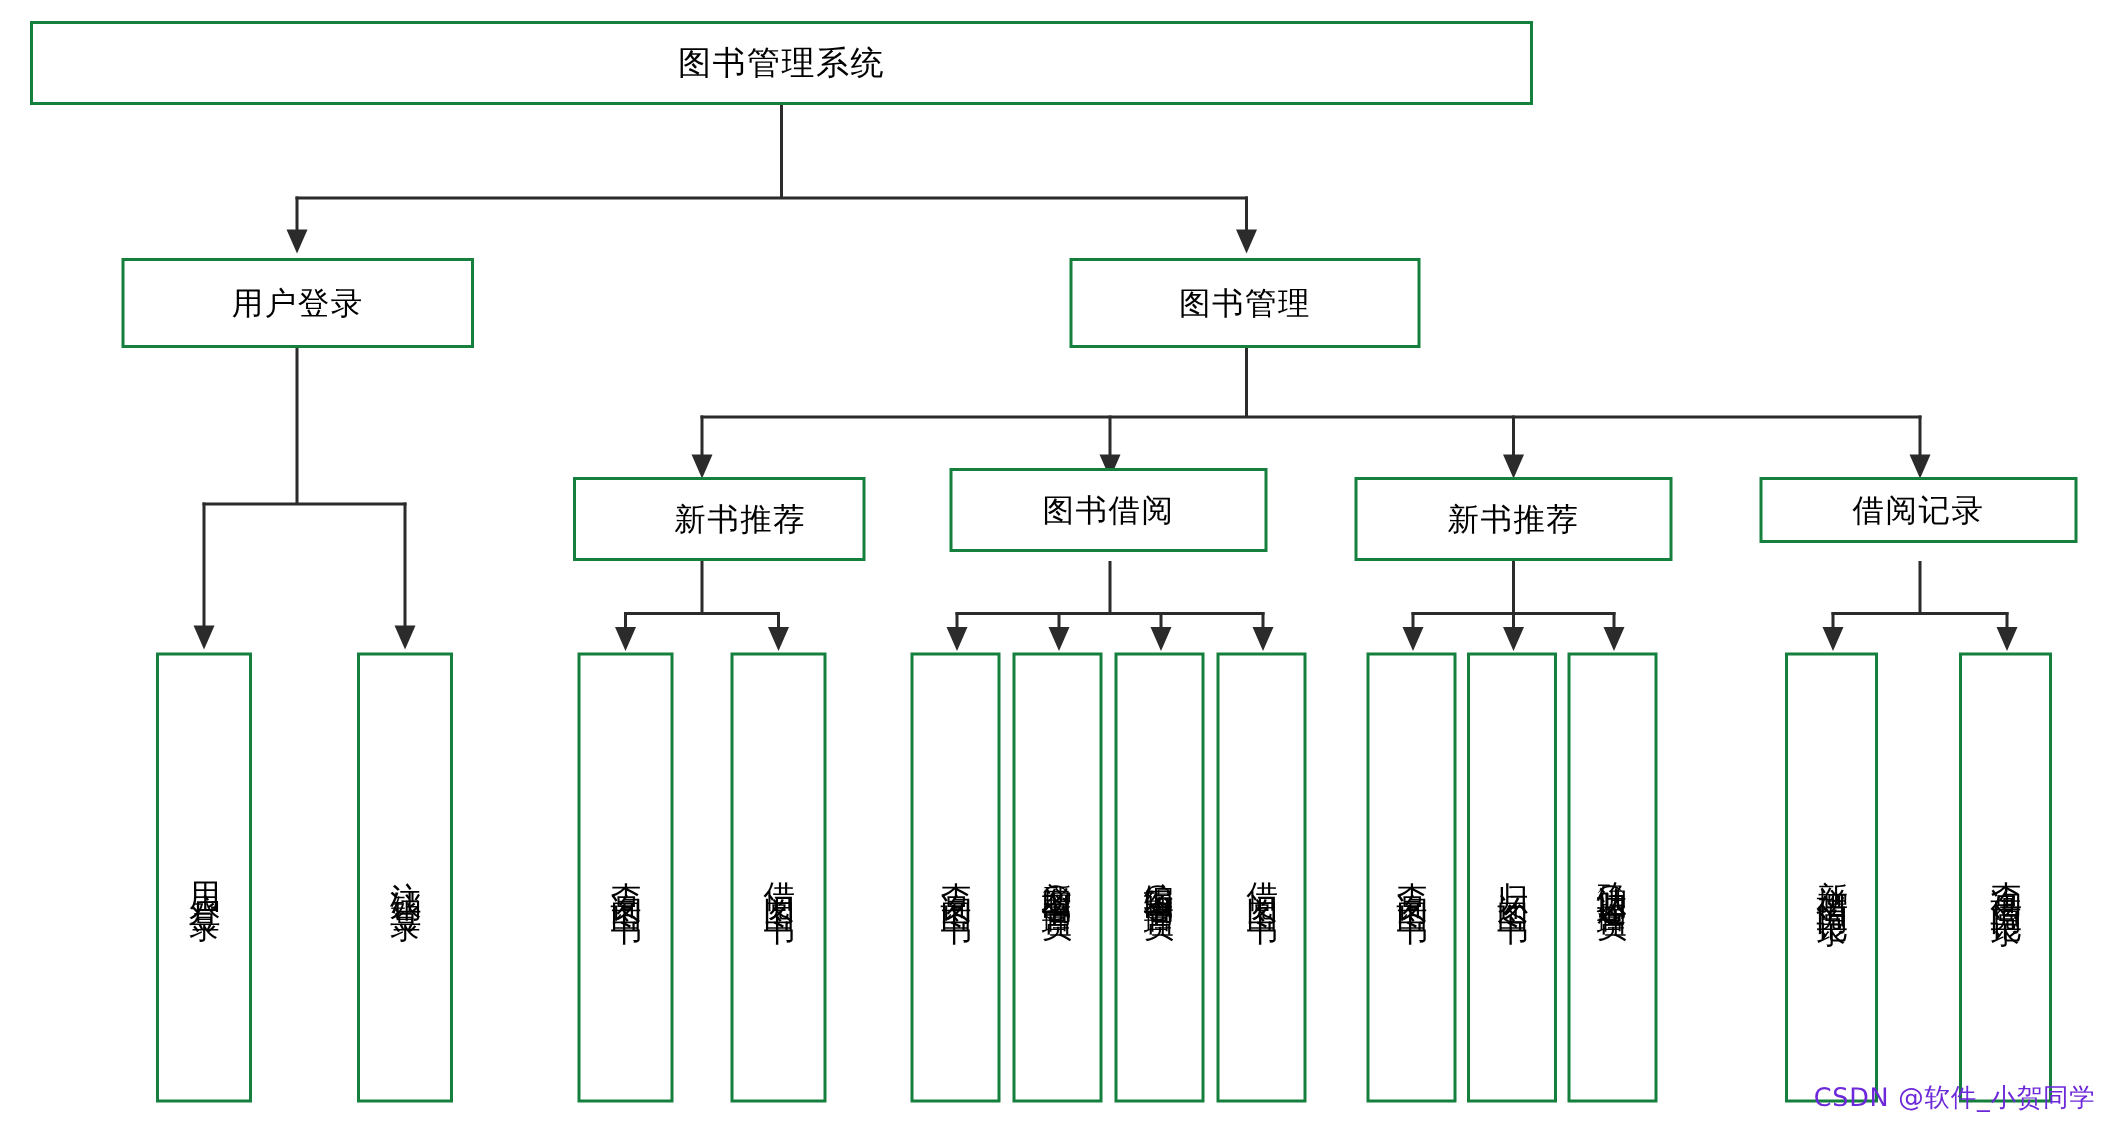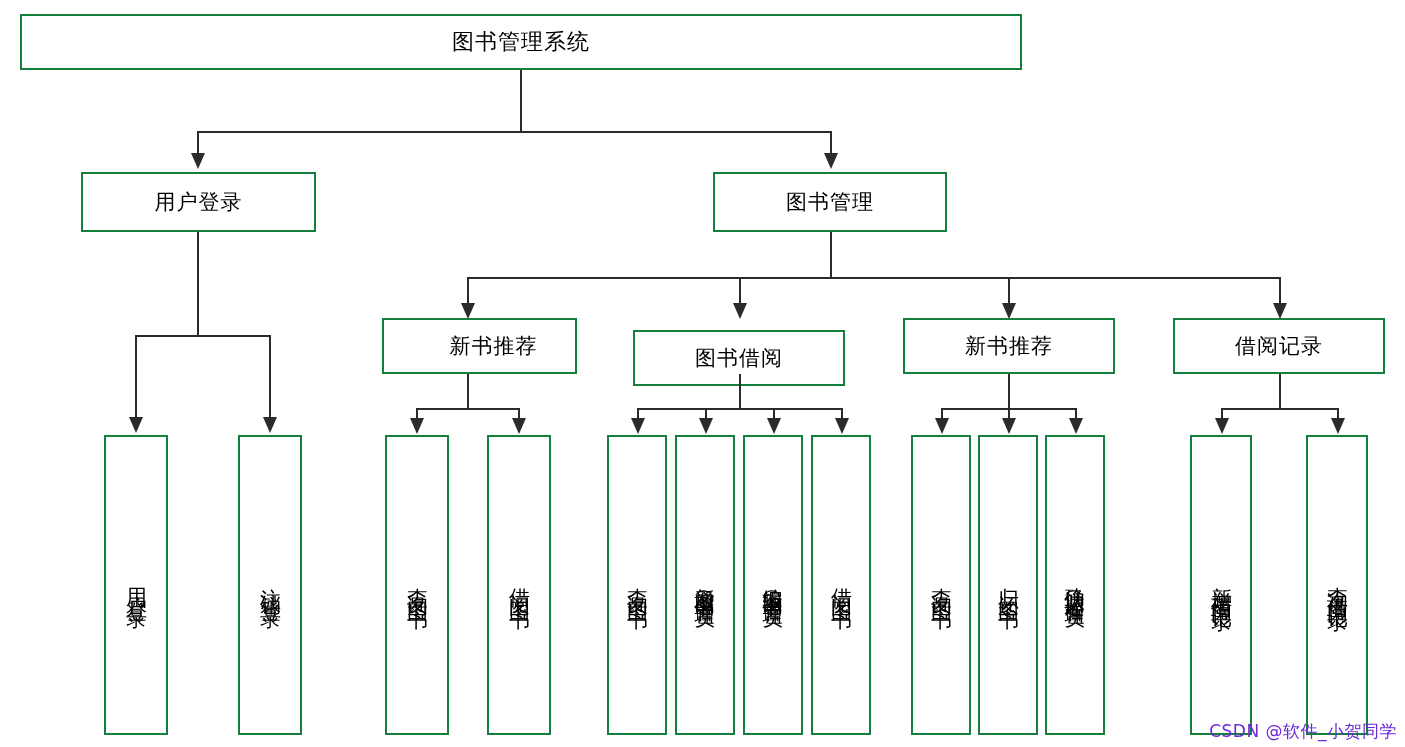--- a/index.html
+++ b/index.html
@@ -110,27 +110,27 @@
   <div class="edge vline" style="left:739px; top:277px; height:28px;"></div>
   <div class="arrow" style="left:733px; top:303px;"></div>
   <div class="edge vline" style="left:1008px; top:277px; height:28px;"></div>
   <div class="arrow" style="left:1002px; top:303px;"></div>
   <div class="edge vline" style="left:1279px; top:277px; height:28px;"></div>
   <div class="arrow" style="left:1273px; top:303px;"></div>
 
   <div class="node h" style="left:382px; top:318px; width:195px; height:56px;padding-left:28px;">
     <span>新书推荐</span>
   </div>
-  <div class="node h" style="left:633px; top:330px; width:212px; height:56px;">
+  <div class="node h" style="left:633px; top:312px; width:212px; height:56px;">
     <span>图书借阅</span>
   </div>
   <div class="node h" style="left:903px; top:318px; width:212px; height:56px;">
     <span>新书推荐</span>
   </div>
-  <div class="node h" style="left:1173px; top:318px; width:212px; height:56px;">
+  <div class="node h" style="left:1173px; top:318px; width:212px; height:44px;">
     <span>借阅记录</span>
   </div>
 
   <div class="edge vline" style="left:467px; top:374px; height:35px;"></div>
   <div class="edge hline" style="left:416px; top:408px; width:104px;"></div>
   <div class="edge vline" style="left:416px; top:408px; height:12px;"></div>
   <div class="arrow" style="left:410px; top:418px;"></div>
   <div class="edge vline" style="left:518px; top:408px; height:12px;"></div>
   <div class="arrow" style="left:512px; top:418px;"></div>
 

